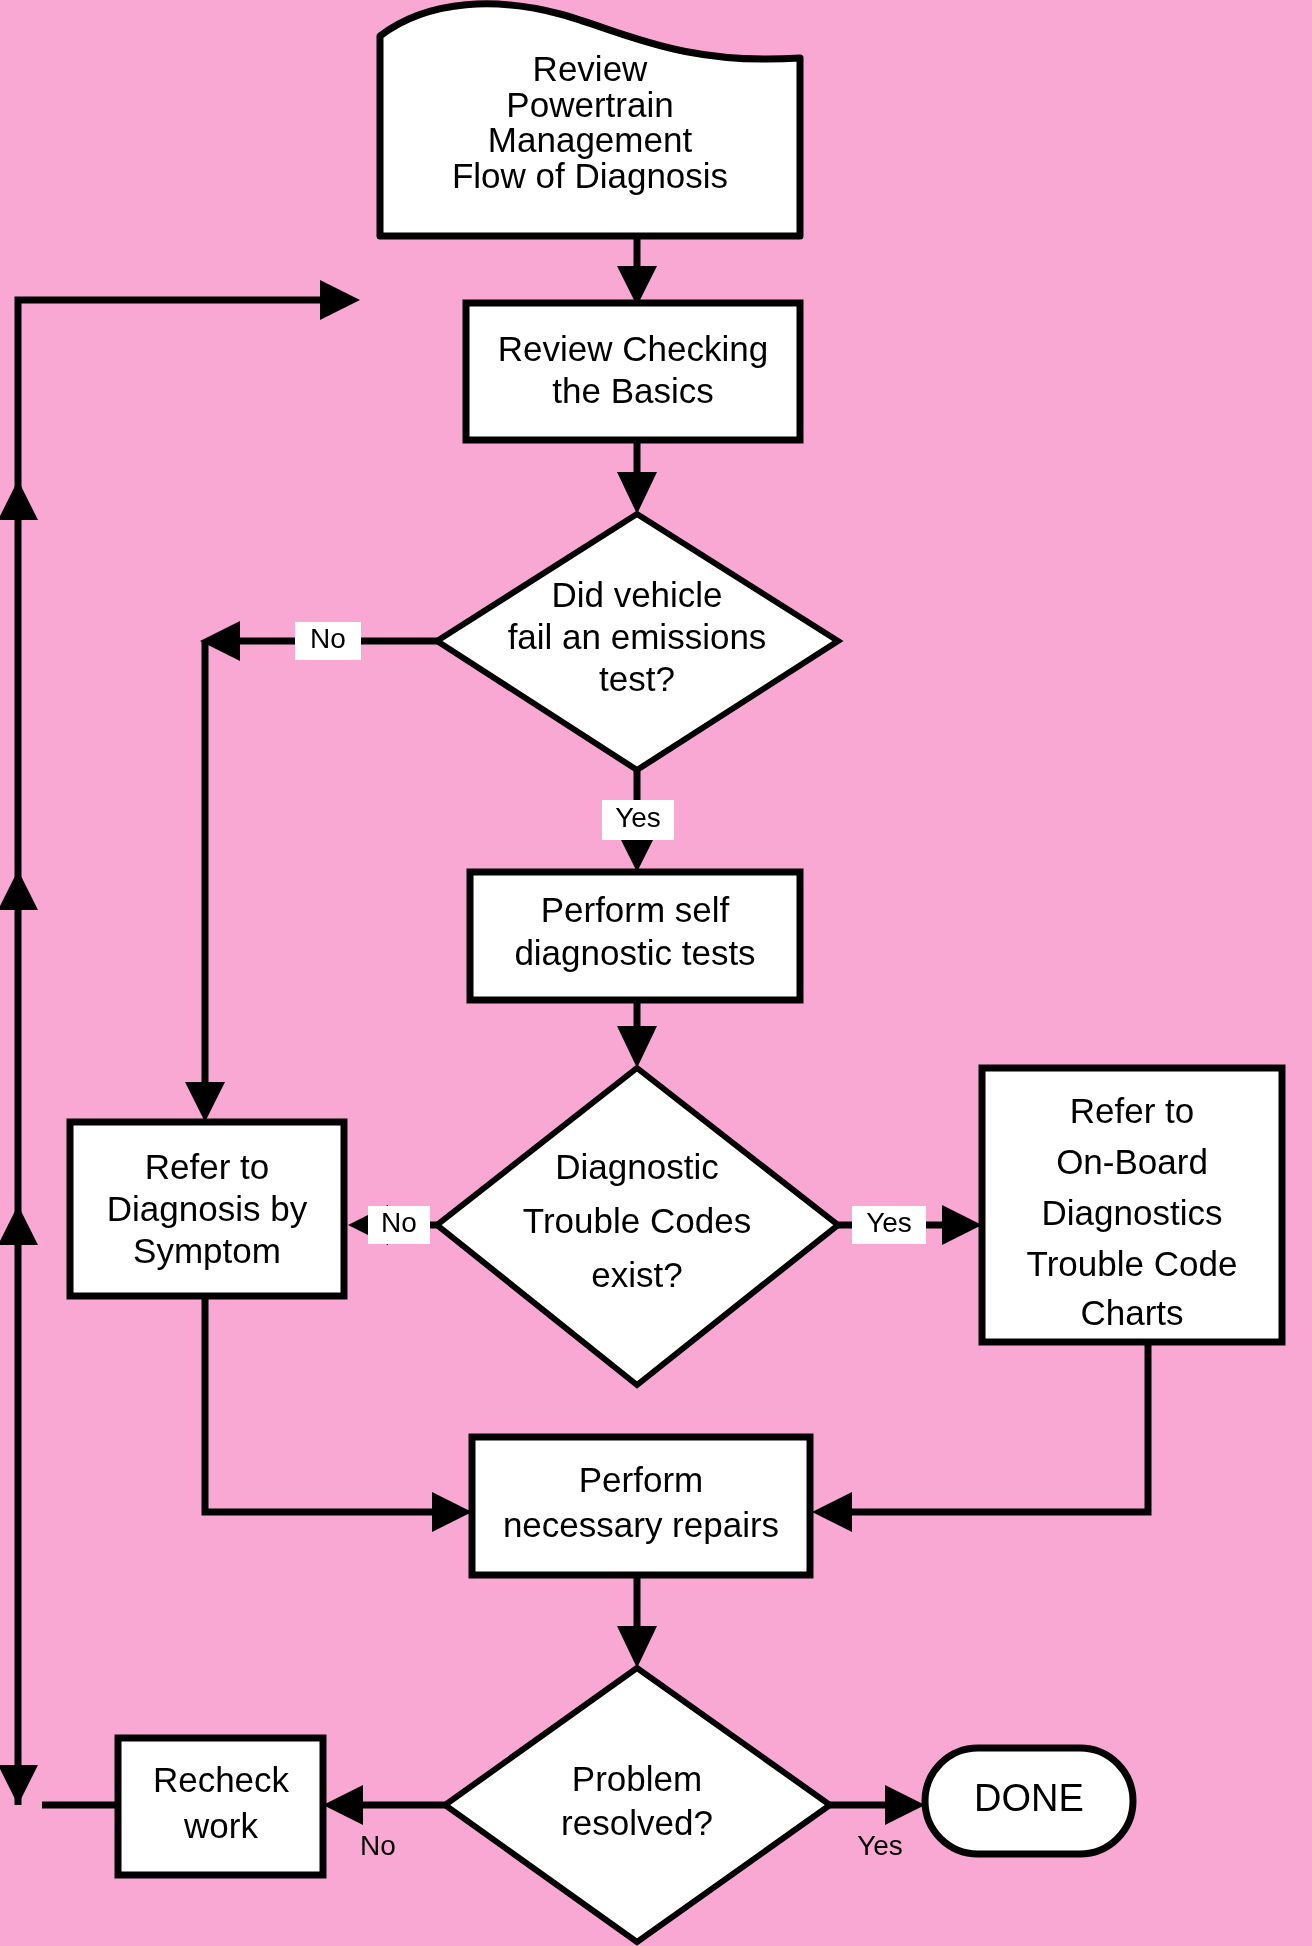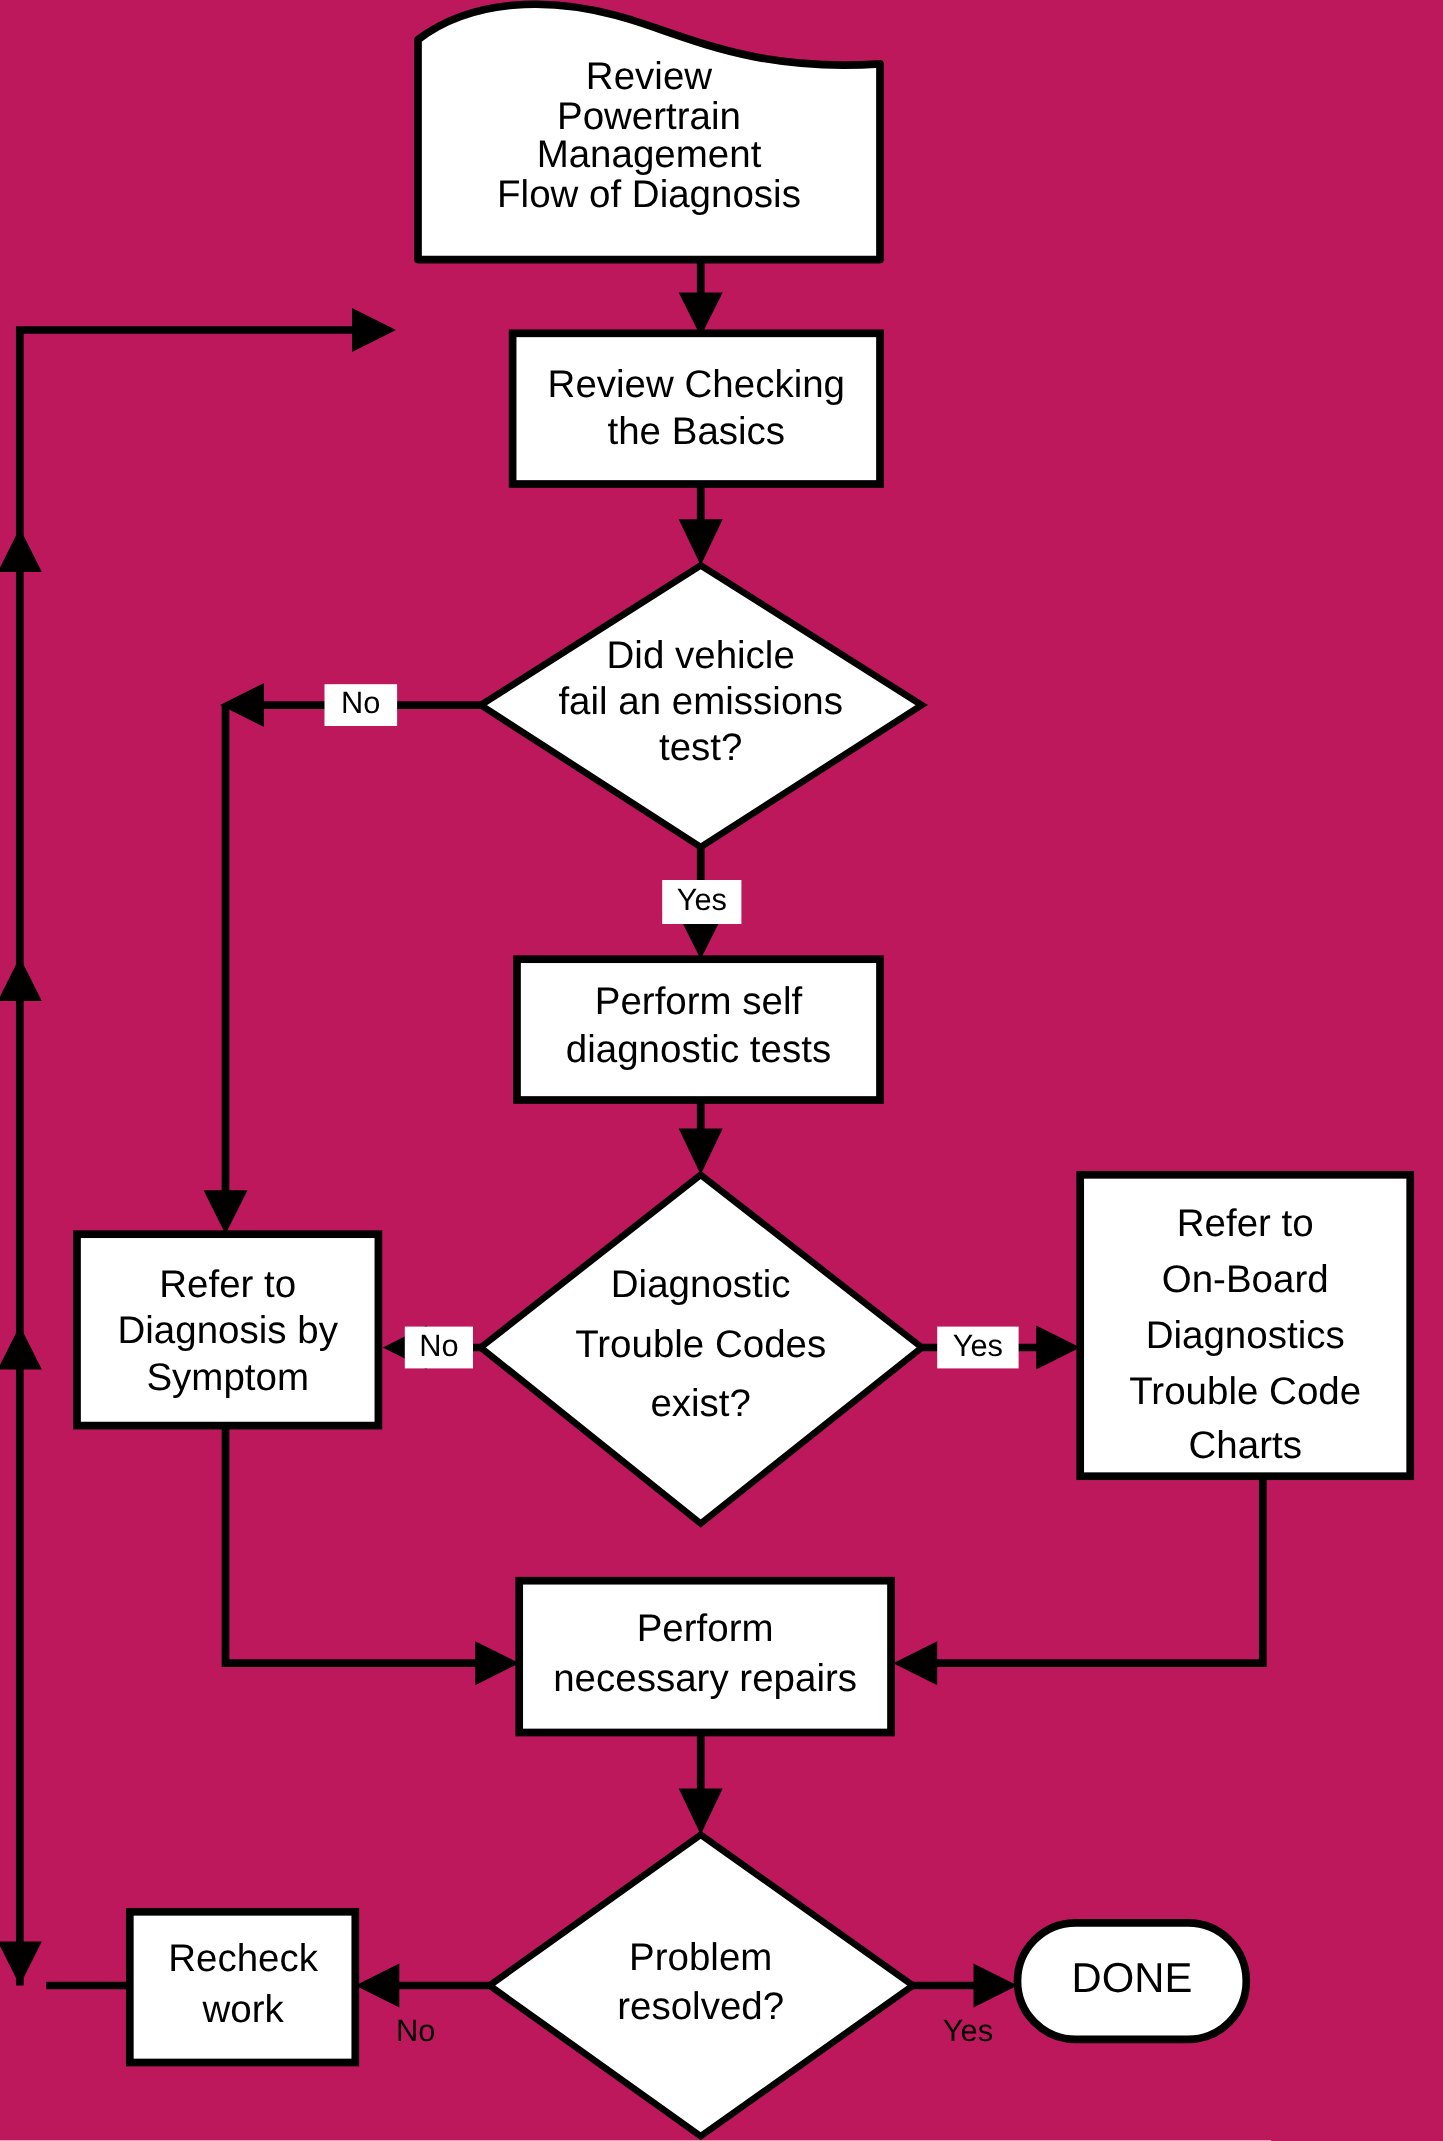--- a/index.html
+++ b/index.html
@@ -10,21 +10,21 @@
   body {
     width: 1312px;
     height: 1946px;
     overflow: hidden;
     font-family: "Liberation Sans", sans-serif;
   }
   #flowchart-root {
     position: relative;
     width: 1312px;
     height: 1946px;
-    background: #be185d;
+    background: #f9a8d4;
   }
   svg.chart {
     display: block;
     width: 1312px;
     height: 1946px;
   }
   .node-shape {
     fill: #ffffff;
     stroke: #000000;
     stroke-width: 7;

